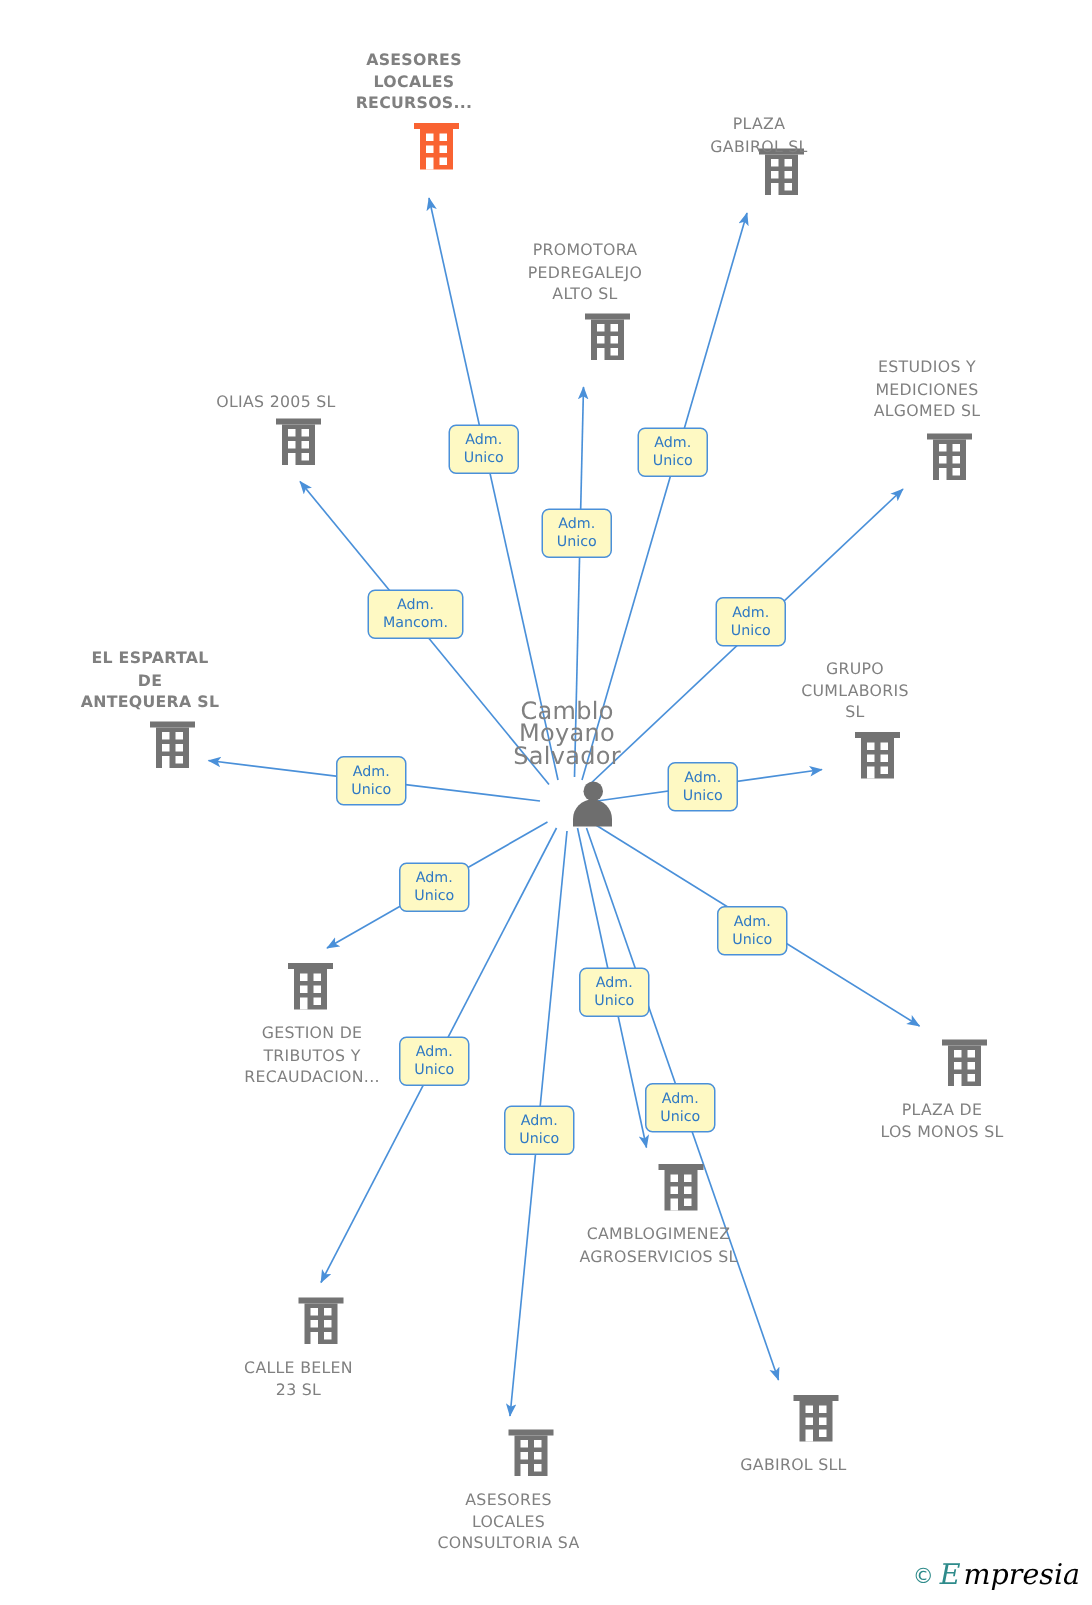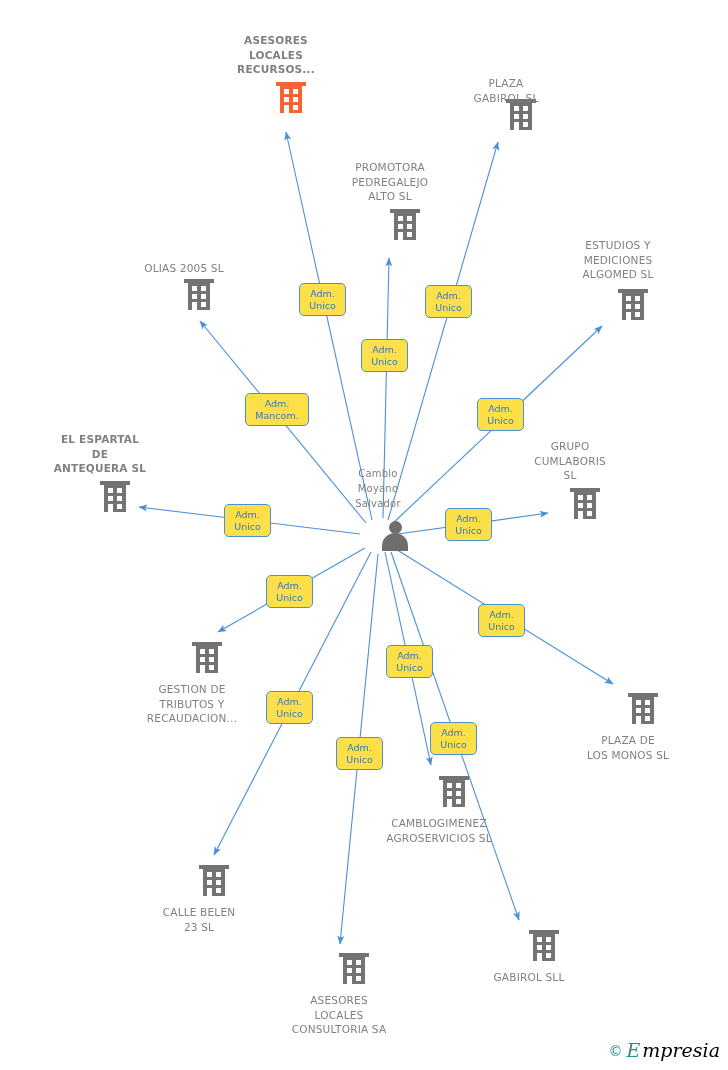--- a/index.html
+++ b/index.html
@@ -29,26 +29,26 @@
   .bld .w5{left:17px;top:19px}
   .bld .door{left:8px;top:19px;width:5px;height:8px;}
   .node.orange .bld .body,.node.orange .bld .base{background:#f96332;}
 
   
   .person{position:relative;width:34px;height:30px;margin:0 auto;}
   .person .head{position:absolute;left:11px;top:0;width:13px;height:13px;border-radius:50%;background:#6e6e6e;}
   .person .torso{position:absolute;left:4px;top:12px;width:26px;height:18px;background:#6e6e6e;
                  border-top-left-radius:13px;border-top-right-radius:13px;}
 
-  .node.person-node .caption{color:#808080;font-size:10px;line-height:15px;}
+  .node.person-node .caption{color:#808080;font-size:16px;line-height:15px;}
 
   
   .rel{
     position:absolute;box-sizing:border-box;
-    border:1px solid #4a90d9;border-radius:5px;background:#fde047;
+    border:1px solid #4a90d9;border-radius:5px;background:#fef9c3;
     color:#2f79c4;font-size:9.5px;line-height:12px;text-align:center;
     padding:4px 5px 3px;white-space:pre-line;
   }
 
   
   #watermark{position:absolute;right:8px;bottom:10px;display:flex;align-items:center;gap:4px;}
   #watermark .cmark{font-size:14px;color:#2e8b8b;}
   #watermark .wm-e{font-family:"DejaVu Serif","Liberation Serif",serif;
       font-style:italic;font-size:19px;color:#2e8b8b;line-height:19px;}
   #watermark .wm-rest{font-family:"DejaVu Serif","Liberation Serif",serif;
@@ -116,21 +116,21 @@
 DE
 ANTEQUERA SL</div>
       </div>
       <div class="node" style="left: 570px; top: 492px;"><span class="bld"><span class="body"></span><span class="base"></span><i class="w1"></i><i class="w2"></i><i class="w3"></i><i class="w4"></i><i class="w5"></i><i class="door"></i></span></div>
       <div class="node" style="left: 570px; top: 439px;">
         <div class="caption">GRUPO
 CUMLABORIS
 SL</div>
       </div>
       <div class="node" style="left: 192px; top: 646px;"><span class="bld"><span class="body"></span><span class="base"></span><i class="w1"></i><i class="w2"></i><i class="w3"></i><i class="w4"></i><i class="w5"></i><i class="door"></i></span></div>
-      <div class="node" style="left: 192px; top: 682px; text-align: center;">
+      <div class="node" style="left: 208px; top: 682px; text-align: center;">
         <div class="caption">GESTION DE
 TRIBUTOS Y
 RECAUDACION...</div>
       </div>
       <div class="node" style="left: 628px; top: 697px;"><span class="bld"><span class="body"></span><span class="base"></span><i class="w1"></i><i class="w2"></i><i class="w3"></i><i class="w4"></i><i class="w5"></i><i class="door"></i></span></div>
       <div class="node" style="left: 628px; top: 733px;">
         <div class="caption">PLAZA DE
 LOS MONOS SL</div>
       </div>
       <div class="node" style="left: 439px; top: 780px;"><span class="bld"><span class="body"></span><span class="base"></span><i class="w1"></i><i class="w2"></i><i class="w3"></i><i class="w4"></i><i class="w5"></i><i class="door"></i></span></div>

